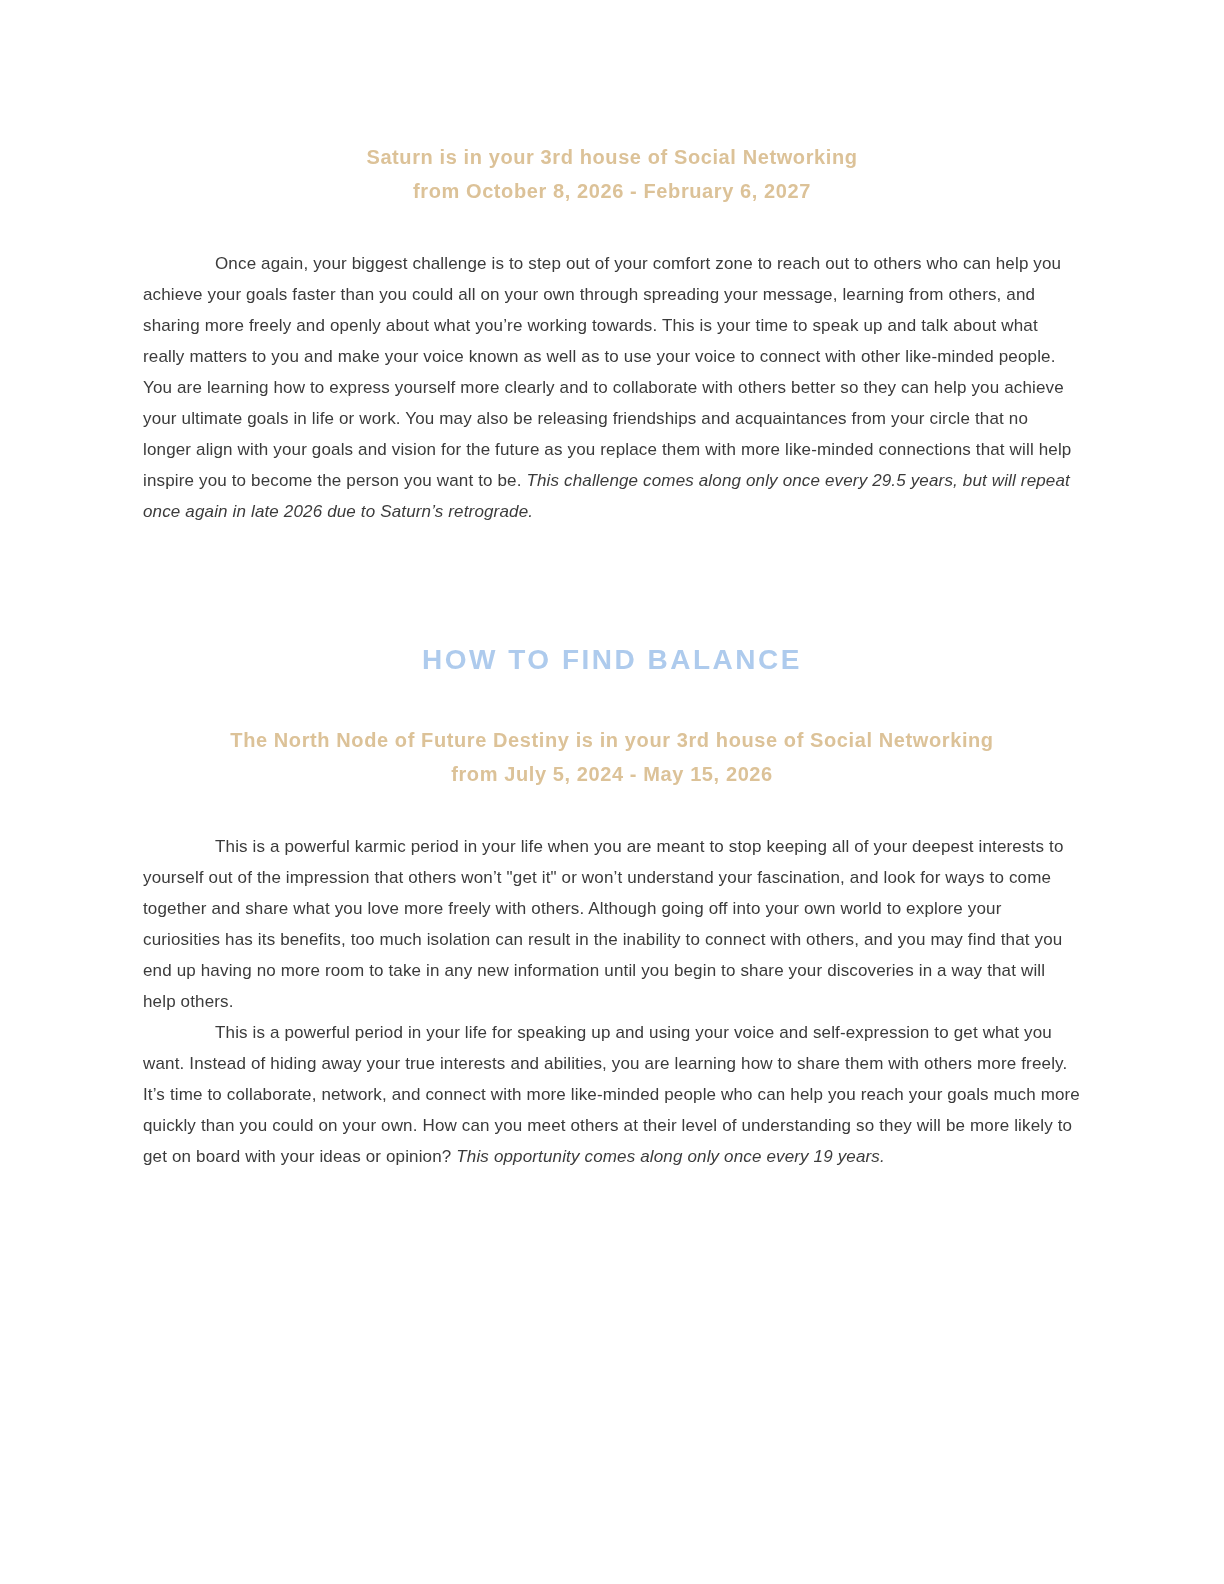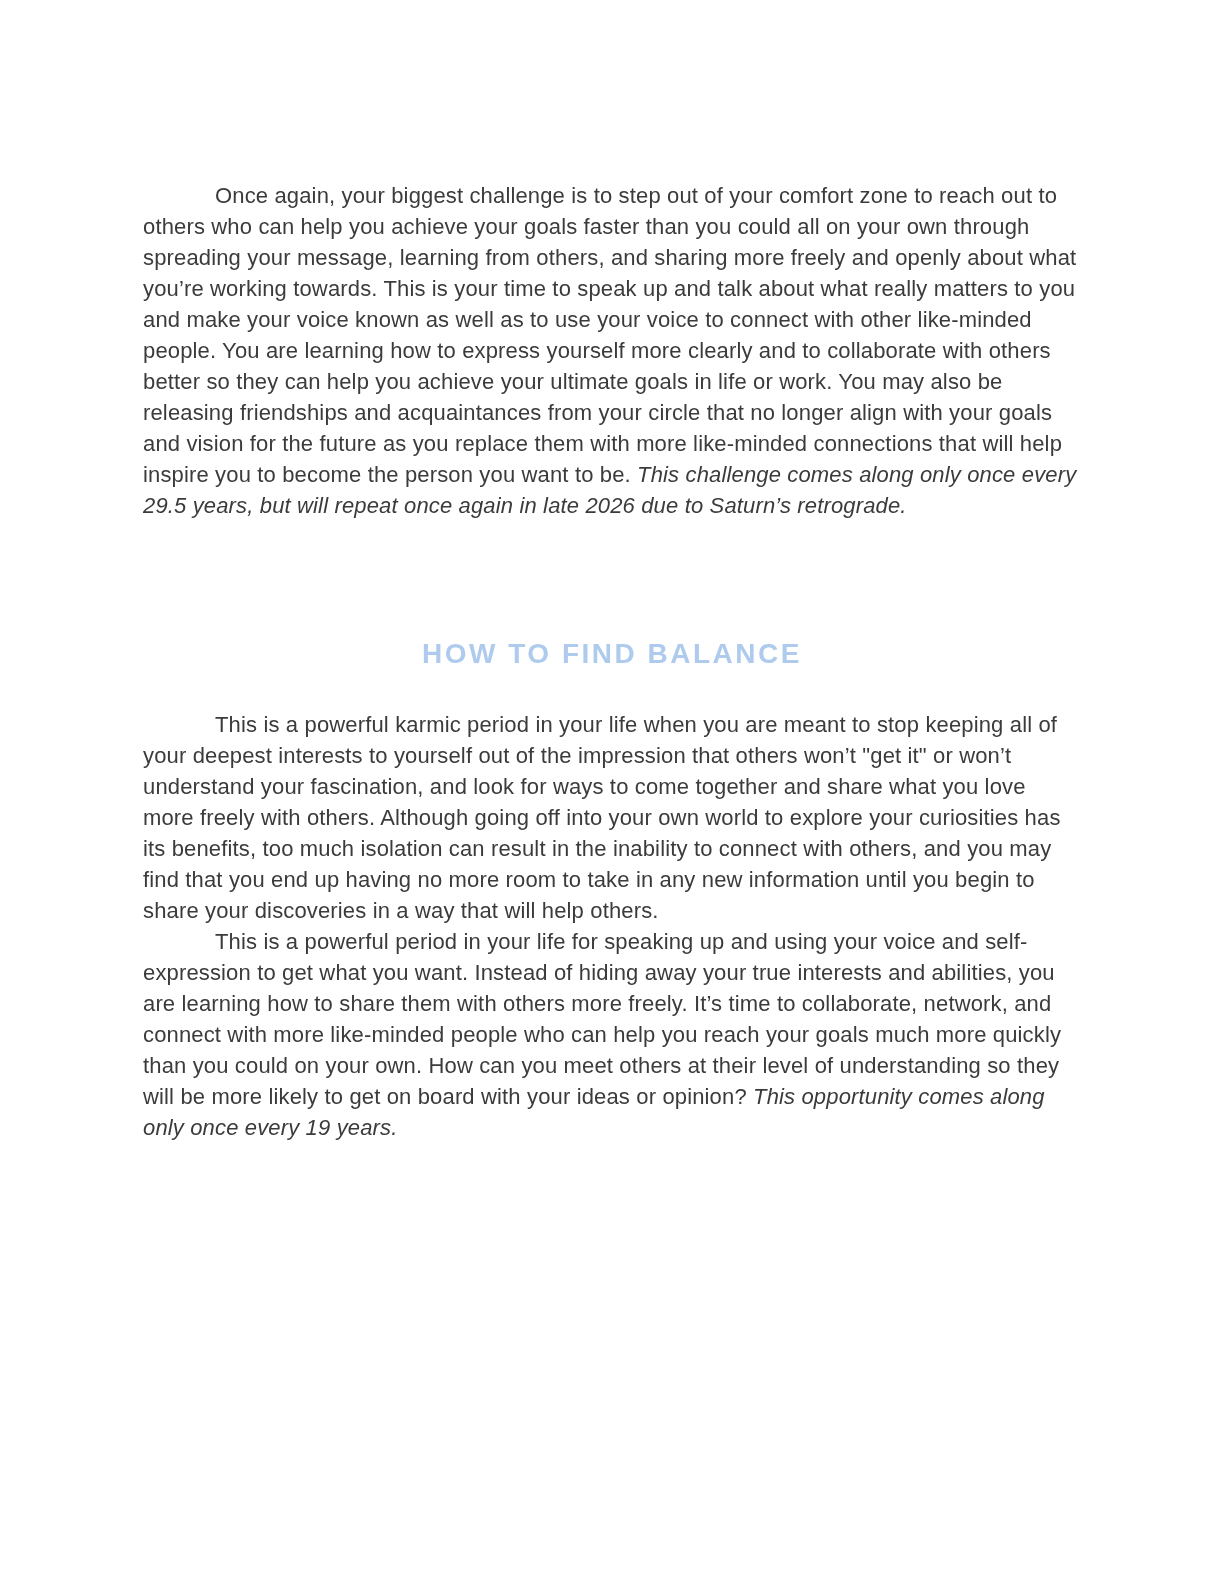--- a/index.html
+++ b/index.html
@@ -38,41 +38,49 @@
     text-align: center;
     color: var(--heading-blue);
     font-size: 28px;
     line-height: 30px;
     font-weight: bold;
     letter-spacing: 2.5px;
   }
   h2.second { margin-top: 48px; }
   p.body-para {
     margin: 0;
-    font-size: 22px;
+    font-size: 17px;
     line-height: 31px;
     letter-spacing: 0.15px;
     text-align: left;
     text-indent: 72px;
     color: var(--body-text);
   }
   p.first-after-heading { margin-top: 40px; }
   p.body-para em { font-style: italic; }
 </style>
 </head>
 <body>
 
 <div class="page">
   <div class="content">
 
     <section>
+      <h2 class="gold-heading">
+        <span class="hline">Saturn is in your 3rd house of Social Networking</span>
+        <span class="hline">from October 8, 2026 - February 6, 2027</span>
+      </h2>
       <p class="body-para first-after-heading"><span>Once again, your biggest challenge is to step out of your comfort zone to reach out to others who can help you achieve your goals faster than you could all on your own through spreading your message, learning from others, and sharing more freely and openly about what you’re working towards. This is your time to speak up and talk about what really matters to you and make your voice known as well as to use your voice to connect with other like-minded people. You are learning how to express yourself more clearly and to collaborate with others better so they can help you achieve your ultimate goals in life or work. You may also be releasing friendships and acquaintances from your circle that no longer align with your goals and vision for the future as you replace them with more like-minded connections that will help inspire you to become the person you want to be. </span><em>This challenge comes along only once every 29.5 years, but will repeat once again in late 2026 due to Saturn’s retrograde.</em></p>
     </section>
 
     <h1 class="balance-heading">HOW TO FIND BALANCE</h1>
 
     <section>
+      <h2 class="gold-heading second">
+        <span class="hline">The North Node of Future Destiny is in your 3rd house of Social Networking</span>
+        <span class="hline">from July 5, 2024 - May 15, 2026</span>
+      </h2>
       <p class="body-para first-after-heading">This is a powerful karmic period in your life when you are meant to stop keeping all of your deepest interests to yourself out of the impression that others won’t "get it" or won’t understand your fascination, and look for ways to come together and share what you love more freely with others. Although going off into your own world to explore your curiosities has its benefits, too much isolation can result in the inability to connect with others, and you may find that you end up having no more room to take in any new information until you begin to share your discoveries in a way that will help others.</p>
       <p class="body-para"><span>This is a powerful period in your life for speaking up and using your voice and self-expression to get what you want. Instead of hiding away your true interests and abilities, you are learning how to share them with others more freely. It’s time to collaborate, network, and connect with more like-minded people who can help you reach your goals much more quickly than you could on your own. How can you meet others at their level of understanding so they will be more likely to get on board with your ideas or opinion? </span><em>This opportunity comes along only once every 19 years.</em></p>
     </section>
 
   </div>
 </div>
 
 </body></html>

